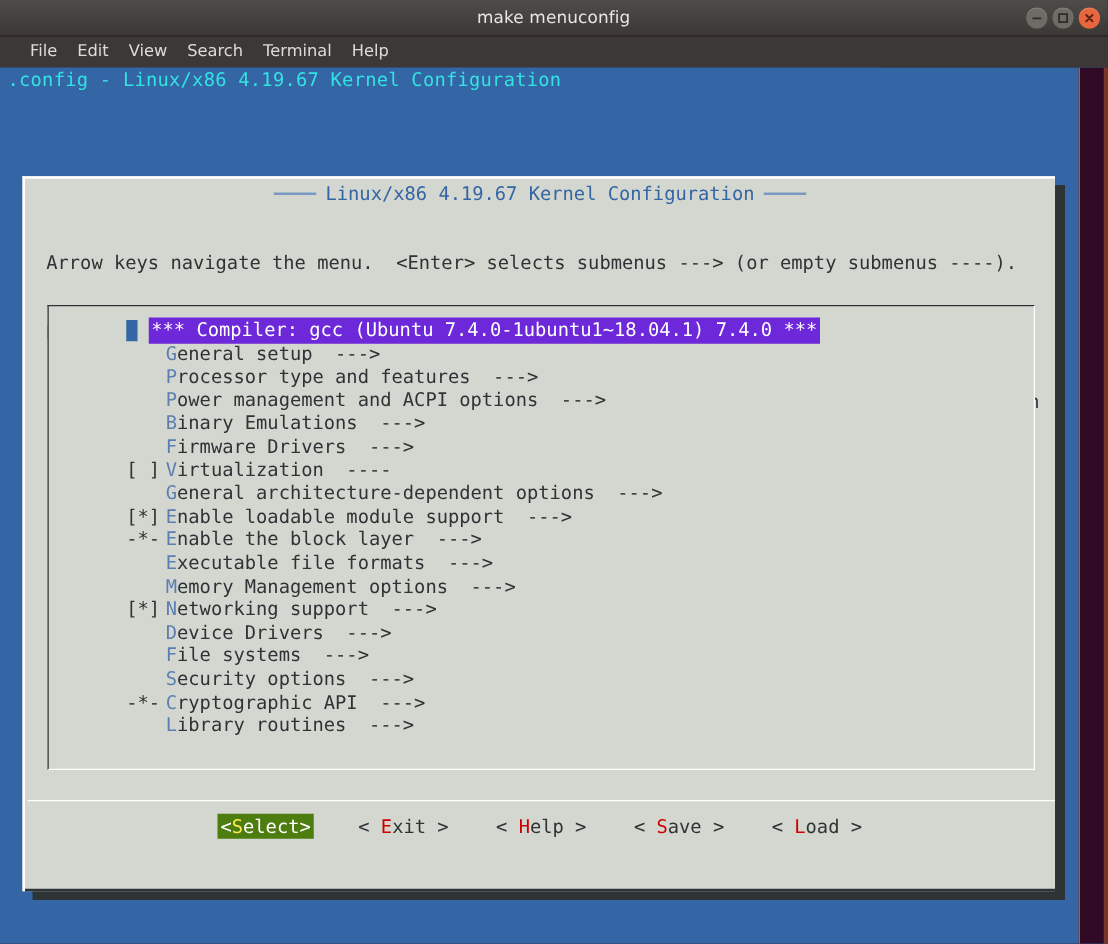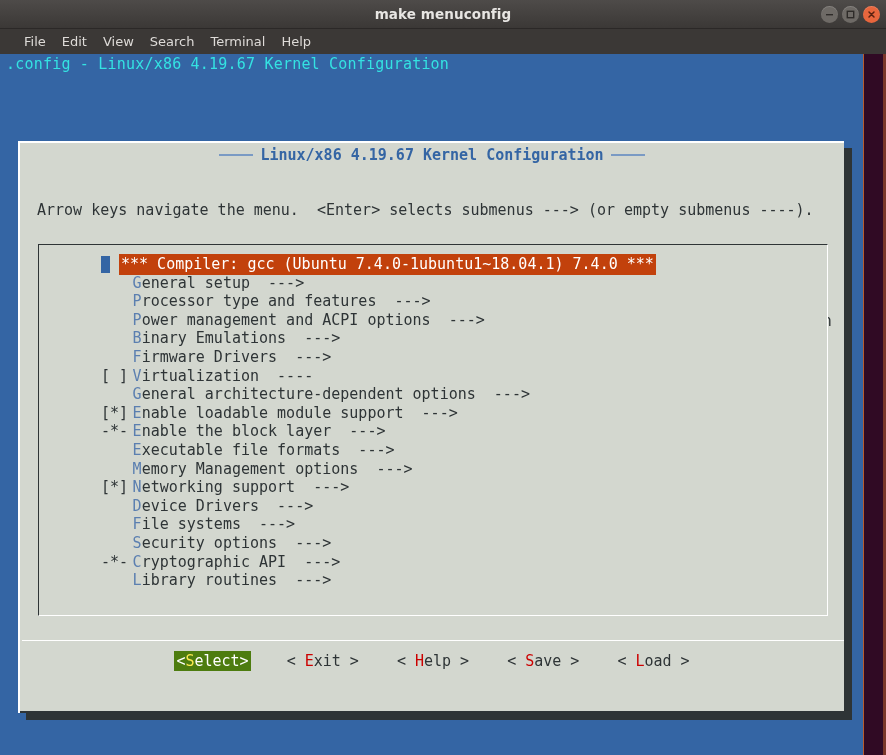--- a/index.html
+++ b/index.html
@@ -27,21 +27,21 @@
     border-bottom: 1px solid #2b2827;
     display: flex;
     align-items: center;
     justify-content: center;
     position: relative;
   }
   .titlebar-title {
     color: #e8e6e3;
     font-family: "DejaVu Sans", sans-serif;
     font-size: 13.5px;
-    font-weight: bold;
+    font-weight: normal;
     letter-spacing: .1px;
   }
   .winbuttons {
     position: absolute;
     right: 6px;
     top: 0;
     height: 28px;
     display: flex;
     align-items: center;
     gap: 4px;
@@ -158,21 +158,21 @@
     pointer-events: none;
   }
   .dialog-title .rule {
     height: 2px;
     background: #7a9ac4;
     flex: 0 0 34px;
   }
   .dialog-title .tt {
     color: #3465a4;
     font-size: 15px;
-    font-weight: bold;
+    font-weight: normal;
     white-space: pre;
   }
 
   .helptext {
     position: absolute;
     left: 17px;
     top: 21px;
     color: #2e3436;
     font-size: 15px;
     line-height: 18.5px;
@@ -209,21 +209,21 @@
     padding-left: 62px;
     box-sizing: border-box;
     position: relative;
   }
   .row .pfx { display: inline-block; width: 3.5ch; }
   .row .hot { color: #5b7fb0; }
   .row.selected {
     color: #ffffff;
   }
   .row.selected .hl {
-    background: #c2410c;
+    background: #6d28d9;
     color: #ffffff;
     padding: 1px 2px 2px 2px;
   }
   .row.selected .cursor {
     display: inline-block;
     width: 9px;
     height: 17px;
     background: #3465a4;
     vertical-align: -4px;
     margin-right: 9px;

